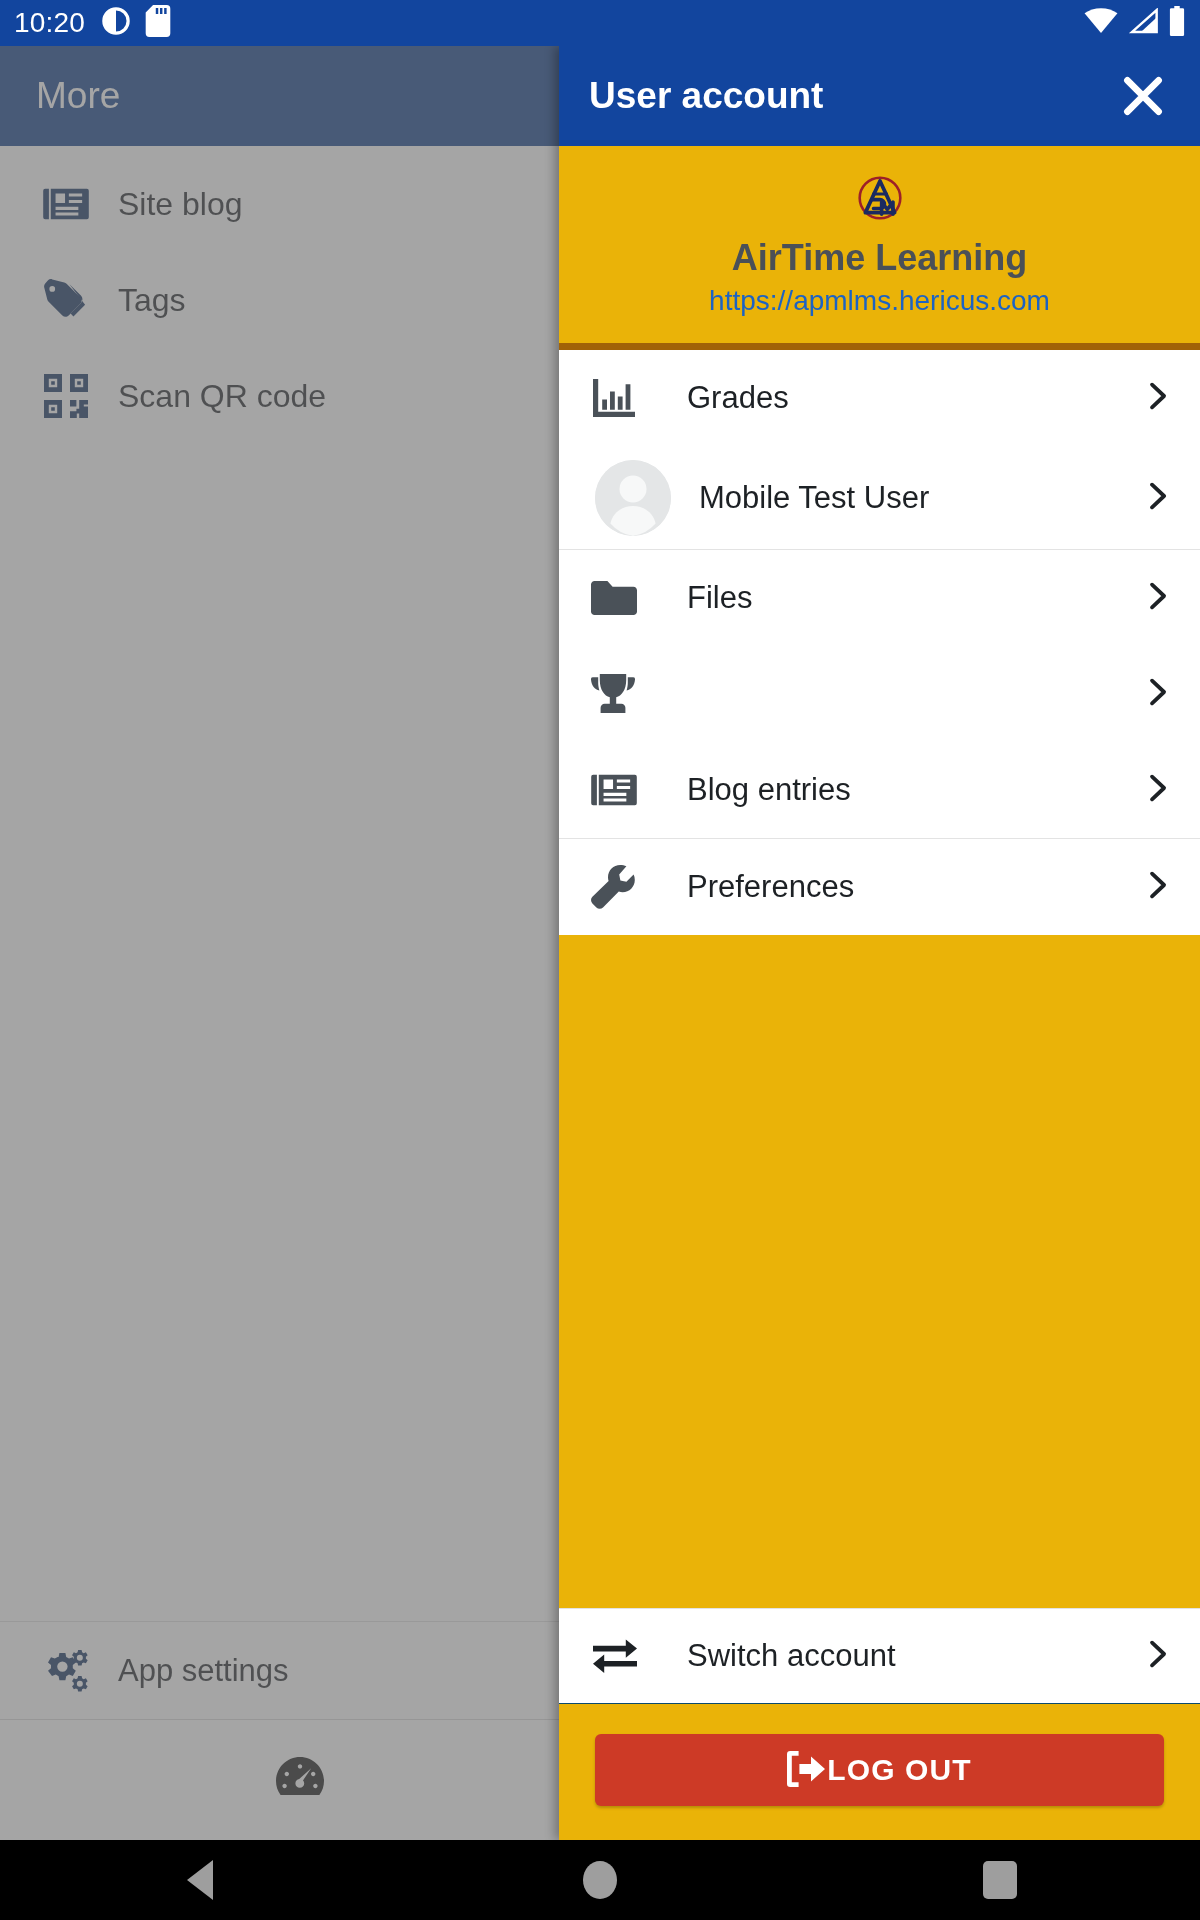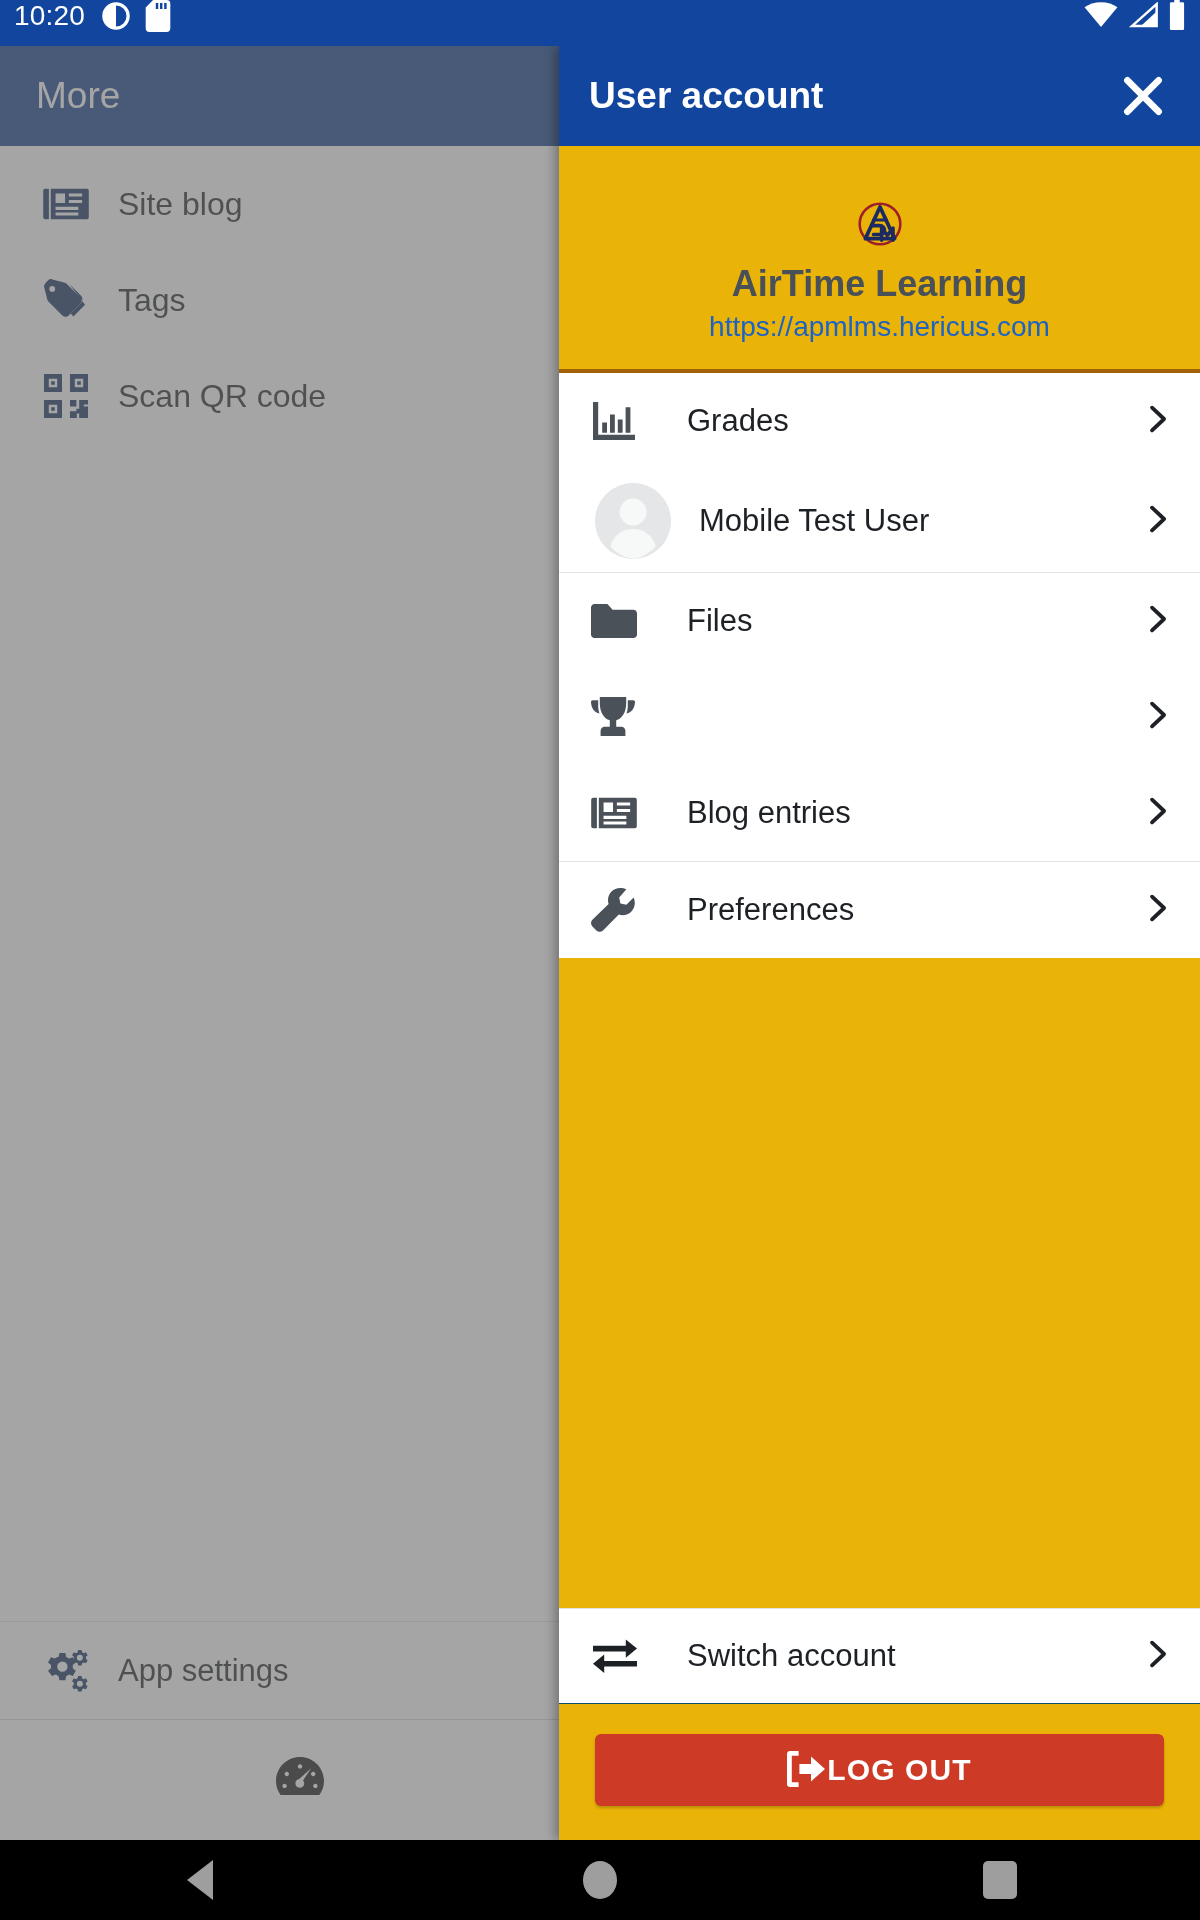--- a/index.html
+++ b/index.html
@@ -6,21 +6,21 @@
   html,body{ background:#000; }
   body{
     width:1200px; height:1920px;
     font-family:"Liberation Sans", sans-serif;
     overflow:hidden; position:relative;
   }
 
   
   #statusbar{
     position:absolute; left:0; top:0; width:1200px; height:46px;
-    background:#12459e; display:flex; align-items:flex-start;
+    background:#12459e; display:flex; align-items:center;
     padding:0 14px; z-index:40;
   }
   #statusbar .clock{
     color:#fff; font-size:28px; font-weight:500; letter-spacing:.2px;
   }
   .sb-icons-left{ display:flex; align-items:center; gap:14px; margin-left:16px; }
   .sb-icons-right{ display:flex; align-items:center; gap:10px; margin-left:auto; }
   .sb-ico{ display:block; }
 
   
@@ -73,23 +73,22 @@
     height:100px; background:#12459e; display:flex; align-items:center;
     padding:0 26px 0 30px; flex:0 0 auto;
   }
   #panel-header .p-title{ color:#fff; font-size:37px; font-weight:700; }
   #close-btn{
     margin-left:auto; width:62px; height:62px; display:flex;
     align-items:center; justify-content:center; cursor:pointer;
   }
 
   #site-block{
-    padding:4px 20px 26px; text-align:center; flex:0 0 auto;
-    border-bottom:4px solid #a16207;
-    margin-top:42px;
+    padding:20px 20px 26px; text-align:center; flex:0 0 auto;
+    border-bottom:7px solid #a16207;
   }
   #site-logo{ height:52px; margin:6px auto 12px; display:block; }
   #site-name{ font-size:36px; font-weight:700; color:#4a5057; line-height:1.2; }
   #site-url{ font-size:28px; color:#1c63c4; margin-top:6px; word-break:break-all; }
 
   .p-row{
     display:flex; align-items:center; height:96px;
     padding:0 26px 0 32px; flex:0 0 auto; background:#fff;
   }
   .p-row .p-ico{

